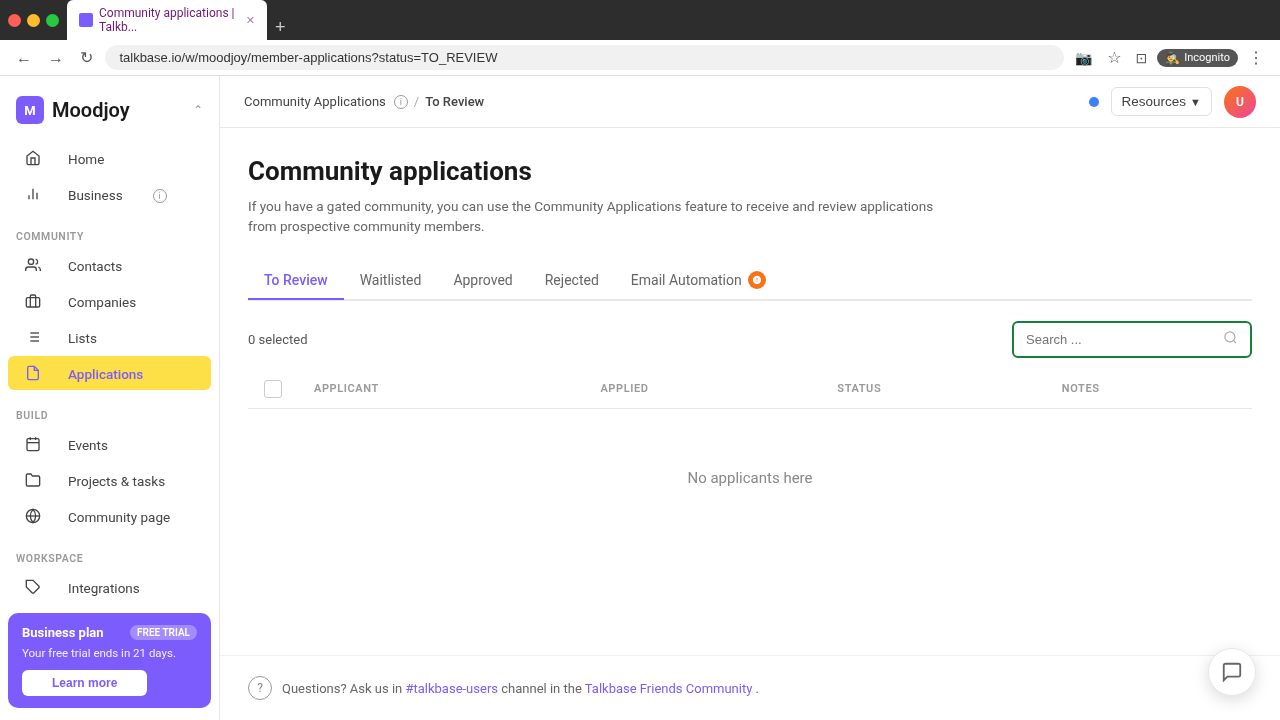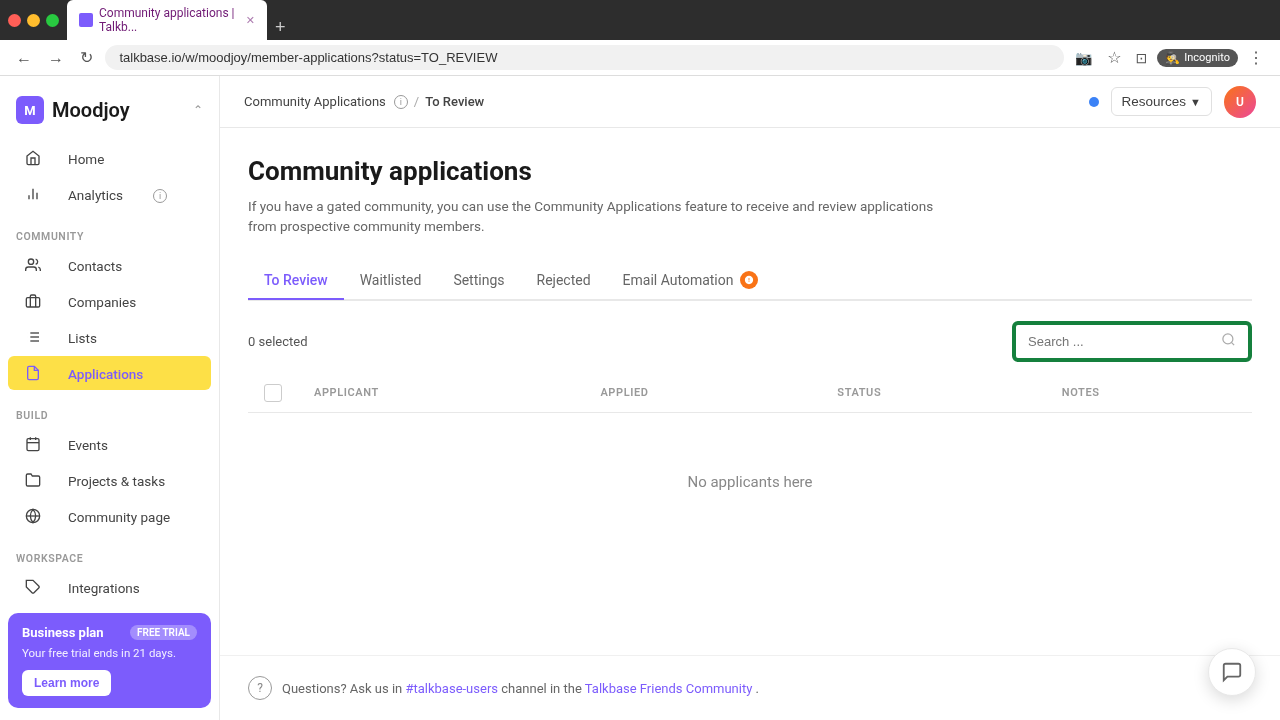--- a/index.html
+++ b/index.html
@@ -41,21 +41,21 @@
     .sidebar-item .item-icon { width: 18px; height: 18px; display: flex; align-items: center; justify-content: center; color: inherit; flex-shrink: 0; }
     .sidebar-section-label { font-size: 10.5px; font-weight: 600; color: #999; padding: 10px 16px 4px; letter-spacing: 0.6px; text-transform: uppercase; }
     .info-icon { width: 14px; height: 14px; border-radius: 50%; border: 1.5px solid #999; display: inline-flex; align-items: center; justify-content: center; font-size: 9px; color: #999; margin-left: 4px; }
 
     
     .business-plan-banner { background: #7c5cfc; color: #fff; padding: 12px 14px; margin: 8px; border-radius: 10px; }
     .banner-header { display: flex; align-items: center; justify-content: space-between; margin-bottom: 6px; }
     .banner-title { font-weight: 700; font-size: 13px; }
     .banner-badge { background: rgba(255,255,255,0.3); color: #fff; padding: 2px 7px; border-radius: 10px; font-size: 10px; font-weight: 600; }
     .banner-subtitle { font-size: 11.5px; opacity: 0.9; margin-bottom: 10px; }
-    .banner-btn { background: #fff; color: #7c5cfc; border: none; border-radius: 6px; padding: 6px 12px; font-size: 12px; font-weight: 600; cursor: pointer; }
+    .banner-btn { background: #fff; color: #7c5cfc; border: none; border-radius: 6px; padding: 6px 30px; font-size: 12px; font-weight: 600; cursor: pointer; }
 
     
     .main-content { flex: 1; display: flex; flex-direction: column; overflow: hidden; background: #fff; }
 
     
     .content-header { display: flex; align-items: center; padding: 0 24px; height: 52px; border-bottom: 1px solid #e8e8e8; gap: 8px; }
     .breadcrumb { display: flex; align-items: center; gap: 6px; font-size: 13px; color: #555; }
     .breadcrumb-item { color: #444; }
     .breadcrumb-sep { color: #aaa; }
     .breadcrumb-current { color: #444; font-weight: 500; }
@@ -71,21 +71,21 @@
     .page-desc { font-size: 13.5px; color: #666; line-height: 1.5; margin-bottom: 24px; max-width: 700px; }
 
     
     .tabs-row { display: flex; align-items: center; gap: 0; border-bottom: 2px solid #e8e8e8; margin-bottom: 20px; }
     .tab-item { padding: 10px 16px; font-size: 14px; color: #666; cursor: pointer; border-bottom: 2px solid transparent; margin-bottom: -2px; white-space: nowrap; }
     .tab-item.active { color: #7c5cfc; border-bottom-color: #7c5cfc; font-weight: 500; }
 
     
     .table-controls { display: flex; align-items: center; justify-content: space-between; margin-bottom: 12px; }
     .selected-count { font-size: 13px; color: #555; }
-    .search-box { display: flex; align-items: center; gap: 8px; border: 4px solid #15803d; border-radius: 6px; padding: 7px 12px; background: #fff; min-width: 240px; }
+    .search-box { display: flex; align-items: center; gap: 8px; border: 2px solid #15803d; border-radius: 6px; padding: 7px 12px; background: #fff; min-width: 240px; }
     .search-input { border: none; outline: none; font-size: 13px; color: #555; background: transparent; flex: 1; }
     .search-icon { color: #aaa; font-size: 15px; }
 
     
     .applications-table { width: 100%; border-collapse: collapse; }
     .applications-table th { text-align: left; font-size: 11px; font-weight: 600; color: #999; letter-spacing: 0.6px; padding: 10px 16px; border-bottom: 1px solid #e8e8e8; text-transform: uppercase; }
     .applications-table .col-check { width: 40px; }
     .col-checkbox { width: 18px; height: 18px; border: 1.5px solid #ccc; border-radius: 3px; }
     .empty-state { text-align: center; padding: 60px 20px; color: #888; font-size: 15px; }
 
@@ -156,21 +156,21 @@
       <span>Home</span>
     </div>
     <div class="sidebar-item">
       <span class="item-icon">
         <svg width="16" height="16" viewBox="0 0 24 24" fill="none" stroke="currentColor" stroke-width="2">
             <line x1="18" y1="20" x2="18" y2="10"></line>
             <line x1="12" y1="20" x2="12" y2="4"></line>
             <line x1="6" y1="20" x2="6" y2="14"></line>
           </svg>
       </span>
-      <span>Analytics</span>
+      <span>Business</span>
       <span class="info-icon">i</span>
     </div>
 
     <div class="sidebar-divider"></div>
 
     <div class="sidebar-section-label">COMMUNITY</div>
 
     <div class="sidebar-item">
       <span class="item-icon">
         <svg width="16" height="16" viewBox="0 0 24 24" fill="none" stroke="currentColor" stroke-width="2">
@@ -298,21 +298,21 @@
       <p class="page-desc">If you have a gated community, you can use the Community Applications feature to receive and review applications from prospective community members.</p>
 
       <div class="tabs-row">
         <div class="tab-item active">
           <span>To Review</span>
         </div>
         <div class="tab-item">
           <span>Waitlisted</span>
         </div>
         <div class="tab-item">
-          <span>Settings</span>
+          <span>Approved</span>
         </div>
         <div class="tab-item">
           <span>Rejected</span>
         </div>
         <div class="tab-item" style="display:flex; align-items:center; gap:6px;">
           <span>Email Automation</span>
           <span style="display:inline-flex; align-items:center; justify-content:center; width:18px; height:18px; background:#f97316; border-radius:50%;">
             <svg width="10" height="10" viewBox="0 0 24 24" fill="white">
                 <path d="M12 2C6.48 2 2 6.48 2 12s4.48 10 10 10 10-4.48 10-10S17.52 2 12 2zm1 15h-2v-2h2v2zm0-4h-2V7h2v6z"></path>
               </svg>

